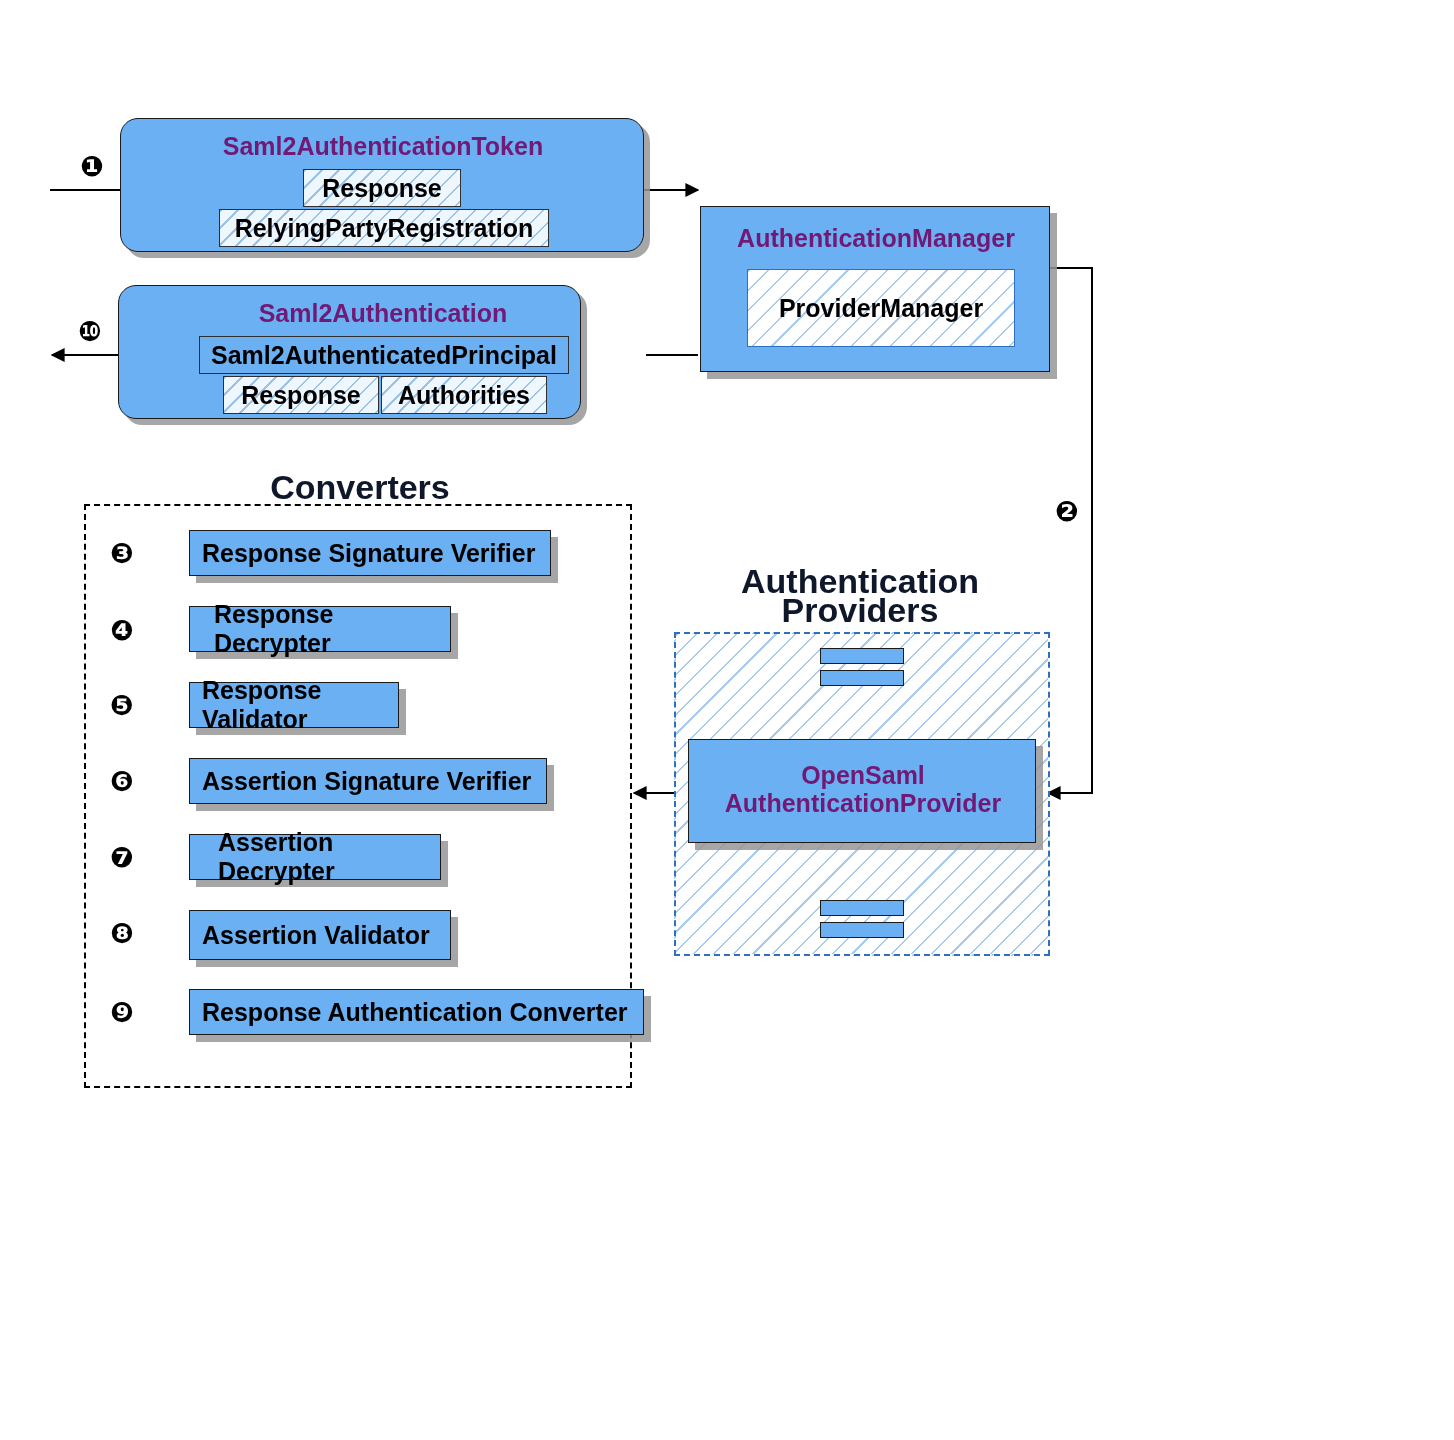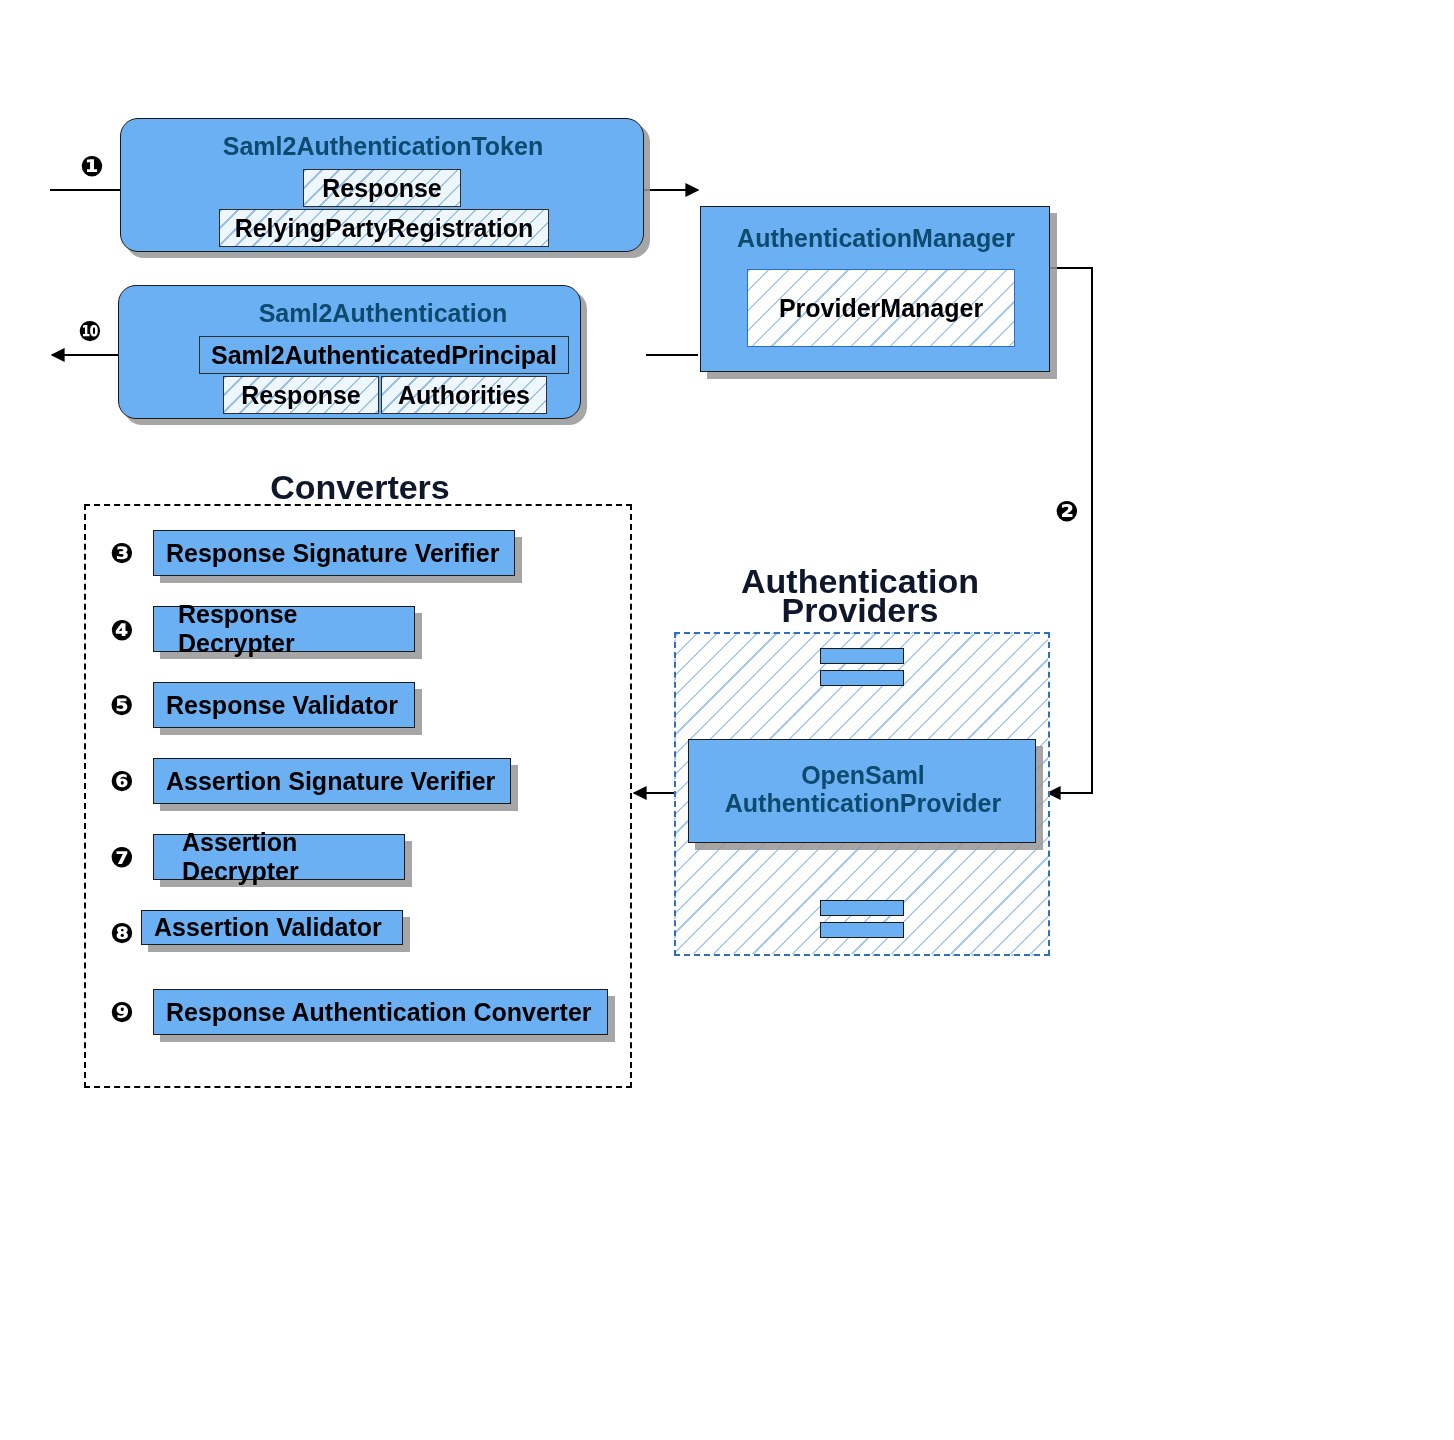--- a/index.html
+++ b/index.html
@@ -30,21 +30,21 @@
   .sqbox {
     background: #6cb0f4;
     border: 1px solid #1a1a1a;
     box-shadow: 7px 7px 0 0 rgba(150,150,150,0.85);
     box-sizing: border-box;
   }
   .title {
     text-align: center;
     font-weight: bold;
     font-size: 25px;
-    color: #0c4a6e;
+    color: #701a75;
     line-height: 1.05;
   }
   .subbox {
     background: #6cb0f4;
     border: 1px solid #2f2f2f;
     box-sizing: border-box;
     text-align: center;
     font-weight: bold;
     font-size: 25px;
     color: #000;
@@ -76,20 +76,21 @@
     background: #6cb0f4;
     border: 1px solid #1a1a1a;
     box-shadow: 7px 7px 0 0 rgba(150,150,150,0.85);
     box-sizing: border-box;
     display: flex;
     align-items: center;
     font-weight: bold;
     font-size: 25px;
     color: #000;
     padding-left: 12px;
+    margin-left: 36px;
   }
   .badge {
     font-size: 28px;
     font-weight: bold;
     color: #000;
     line-height: 1;
     font-family: "DejaVu Sans", sans-serif;
   }
   .grouplabel {
     font-weight: bold;
@@ -179,30 +180,30 @@
 
   <div class="abs dashbox-black" style="left:84px; top:504px; width:548px; height:584px;"></div>
 
   <div class="abs badge" style="left:110px; top:540px;">❸</div>
   <div class="abs conv-item" style="left:153px; top:530px; width:362px; height:46px;">Response Signature Verifier</div>
 
   <div class="abs badge" style="left:110px; top:617px;">❹</div>
   <div class="abs conv-item" style="left:153px; top:606px; width:262px; height:46px;padding-left:24px;">Response Decrypter</div>
 
   <div class="abs badge" style="left:110px; top:692px;">❺</div>
-  <div class="abs conv-item" style="left:153px; top:682px; width:262px; height:46px;">Response Validator</div>
+  <div class="abs conv-item" style="left:153px; top:682px; width:210px; height:46px;">Response Validator</div>
 
   <div class="abs badge" style="left:110px; top:768px;">❻</div>
   <div class="abs conv-item" style="left:153px; top:758px; width:358px; height:46px;">Assertion Signature Verifier</div>
 
   <div class="abs badge" style="left:110px; top:844px;">❼</div>
   <div class="abs conv-item" style="left:153px; top:834px; width:252px; height:46px;padding-left:28px;">Assertion Decrypter</div>
 
   <div class="abs badge" style="left:110px; top:920px;">❽</div>
-  <div class="abs conv-item" style="left:141px; top:910px; width:262px; height:35px;">Assertion Validator</div>
+  <div class="abs conv-item" style="left:153px; top:910px; width:262px; height:50px;">Assertion Validator</div>
 
   <div class="abs badge" style="left:110px; top:999px;">❾</div>
   <div class="abs conv-item" style="left:153px; top:989px; width:455px; height:46px;">Response Authentication Converter</div>
 
   <div class="abs grouplabel" style="left:700px; top:562px; width:320px;">Authentication</div>
   <div class="abs grouplabel" style="left:700px; top:591px; width:320px;">Providers</div>
 
   <div class="abs dashbox-blue hatch-blue" style="left:674px; top:632px; width:376px; height:324px;"></div>
 
   <div class="abs linebar" style="left:820px; top:648px; width:84px; height:16px;"></div>

